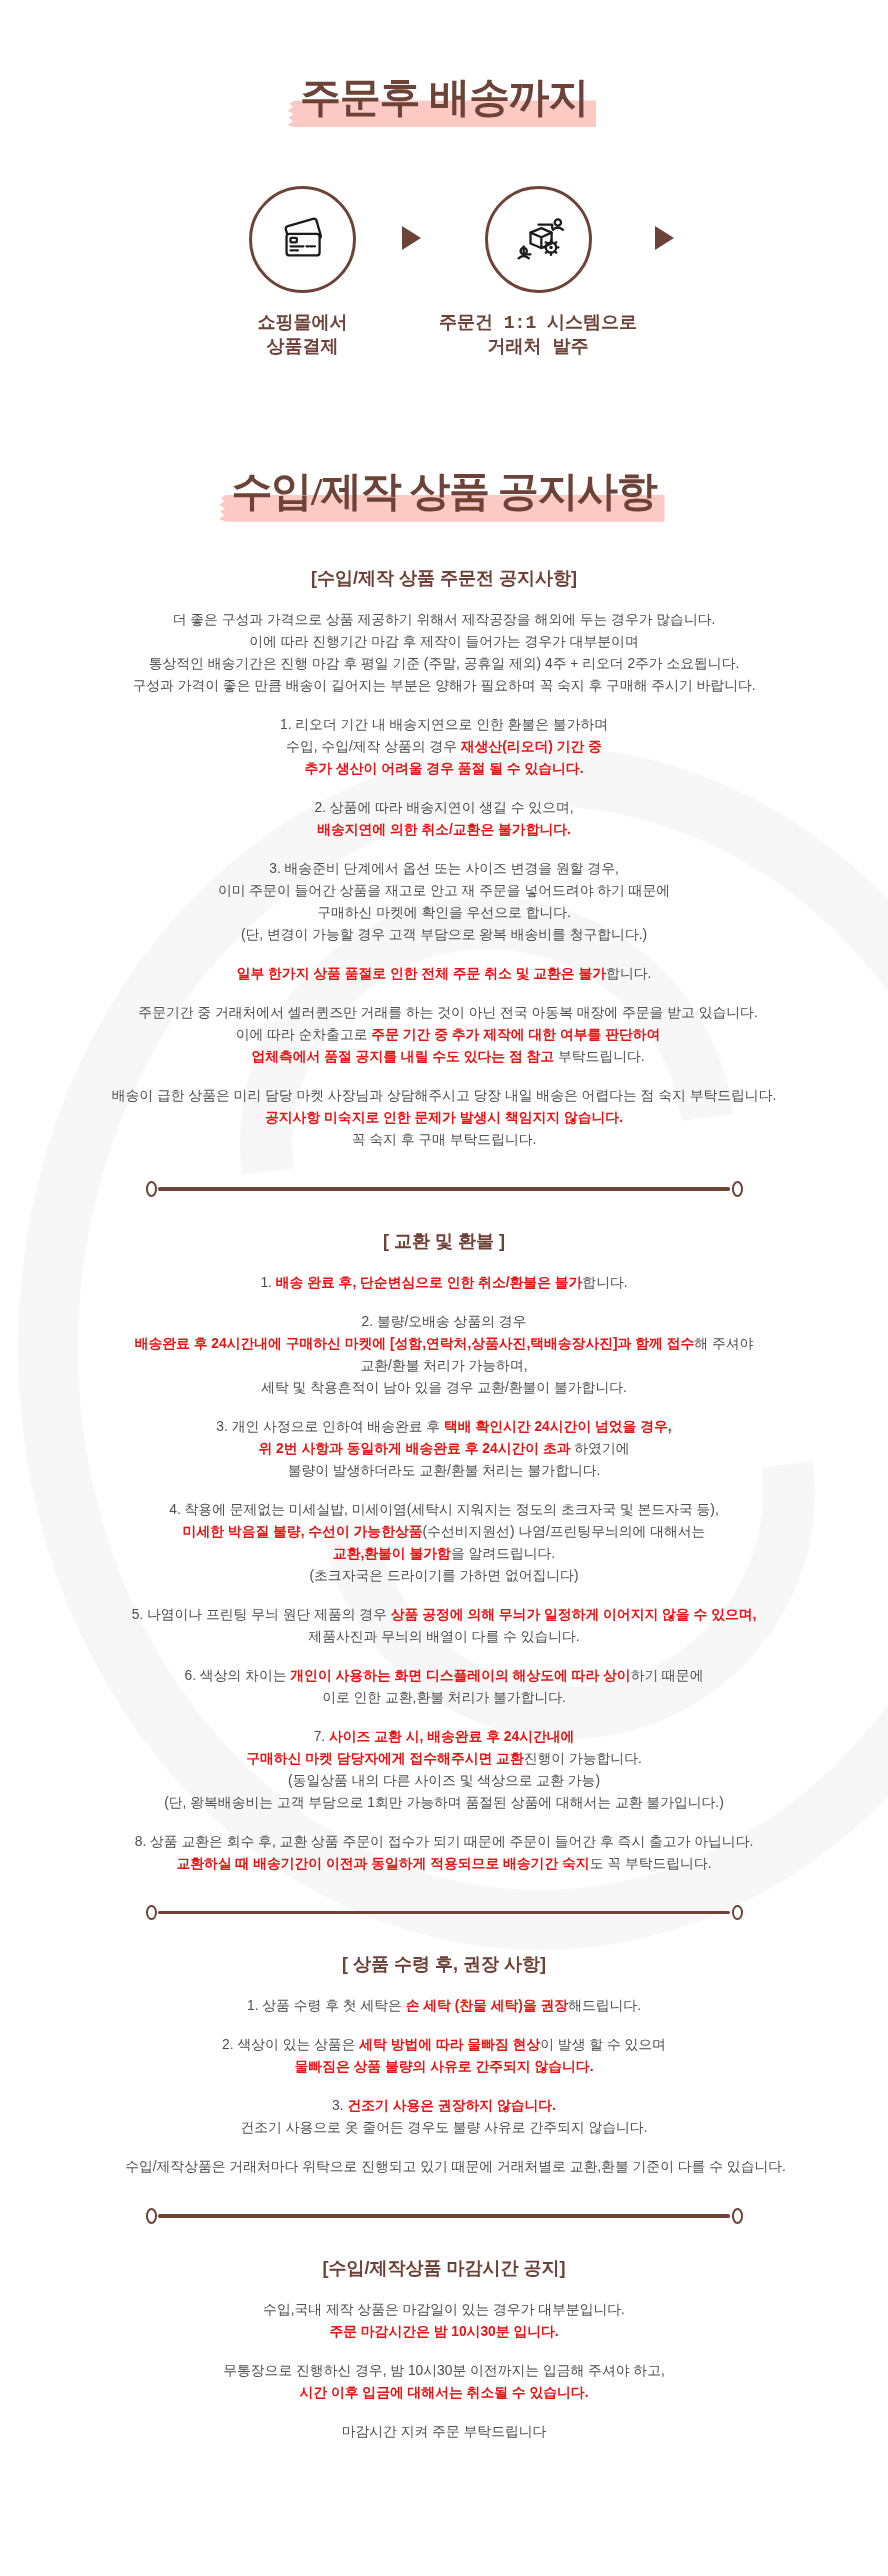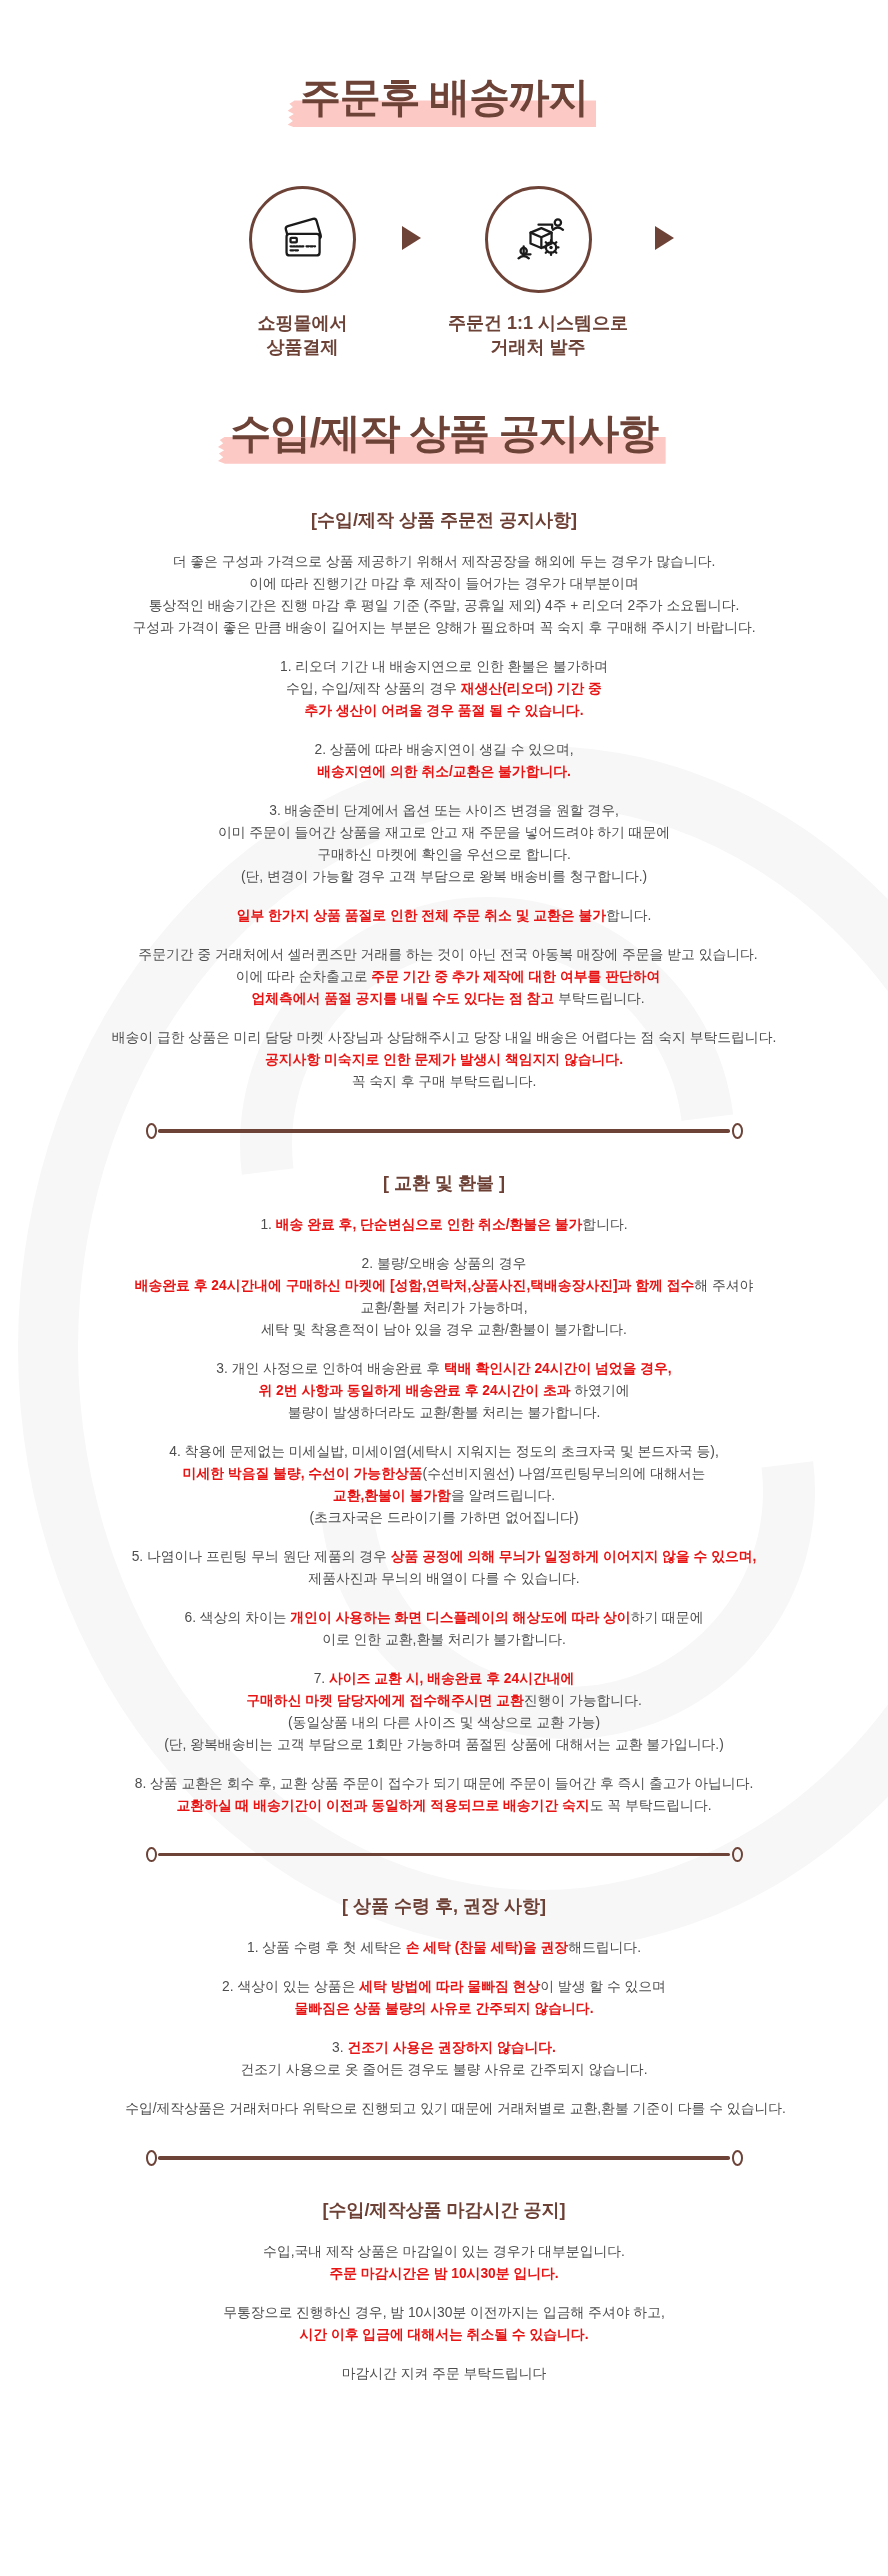--- a/index.html
+++ b/index.html
@@ -11,29 +11,29 @@
          border-bottom-color:transparent;border-right-color:transparent;transform:rotate(38deg);}
   .wm-s2{left:320px;top:1244px;width:391px;height:391px;border:52px solid #f7f7f7;border-radius:50%;
          border-top-color:transparent;border-left-color:transparent;transform:rotate(38deg);}
   .content{position:relative;z-index:1;padding-top:73px;}
   .title-row{text-align:center;}
   .big-title{display:inline-block;position:relative;font-size:41px;font-weight:800;
              color:#6d4338;letter-spacing:-1.3px;line-height:1.2;}
   .big-title .hl{position:absolute;left:-12.4px;right:-8px;bottom:-5.3px;height:27px;background:#fdc9c5;
       clip-path:polygon(7px 0%,100% 0%,100% 100%,7px 100%,0% 90%,5.3px 76%,0.9px 62%,6.2px 50%,0% 38%,5.3px 24%,1.8px 12%);}
   .big-title .t{position:relative;z-index:1;}
-  .steps{margin-top:64px;display:flex;justify-content:center;align-items:flex-start;}
+  .steps{margin-top:64px;display:flex;justify-content:center;align-items:flex-start;font-family:Liberation Mono, monospace;}
   .step{text-align:center;}
   .step.s1{width:188px;}.step.s2{width:224px;}.step.s3{width:210px;}
   .circle{width:101px;height:101px;border:3.6px solid #6d4338;border-radius:50%;margin:0 auto;
           display:flex;align-items:center;justify-content:center;background:#fff;}
   .step-label{margin-top:18px;font-size:18px;font-weight:bold;color:#6d4338;line-height:24px;}
   .arrow{width:0;height:0;border-left:19.5px solid #6d4338;border-top:12.4px solid transparent;
          border-bottom:12.4px solid transparent;margin:40px 5.3px 0 5.3px;}
-  .title2-row{margin-top:50px;}
+  .title2-row{margin-top:108px;font-family:Liberation Serif, serif;}
   .notice{margin-top:50px;font-size:13.8px;line-height:22px;color:#4d4d4d;text-align:center;}
   .para{margin:0 0 17px;}
   .heading{font-size:18px;line-height:25px;color:#6d4035;font-weight:bold;margin:0 0 18px;}
   .seg.red{color:#e81313;font-weight:bold;}
   .divider{display:flex;align-items:center;width:597px;margin:30px auto 32px;}
   .divider .ring{width:7px;height:11.5px;border:2.7px solid #6d4338;border-radius:50%;flex:0 0 auto;}
   .divider .dline{flex:1;height:3.6px;background:#6d4338;margin:0 1.8px;border-radius:1.8px;}
   .icon-svg{display:block;}
 </style>
 </head>

